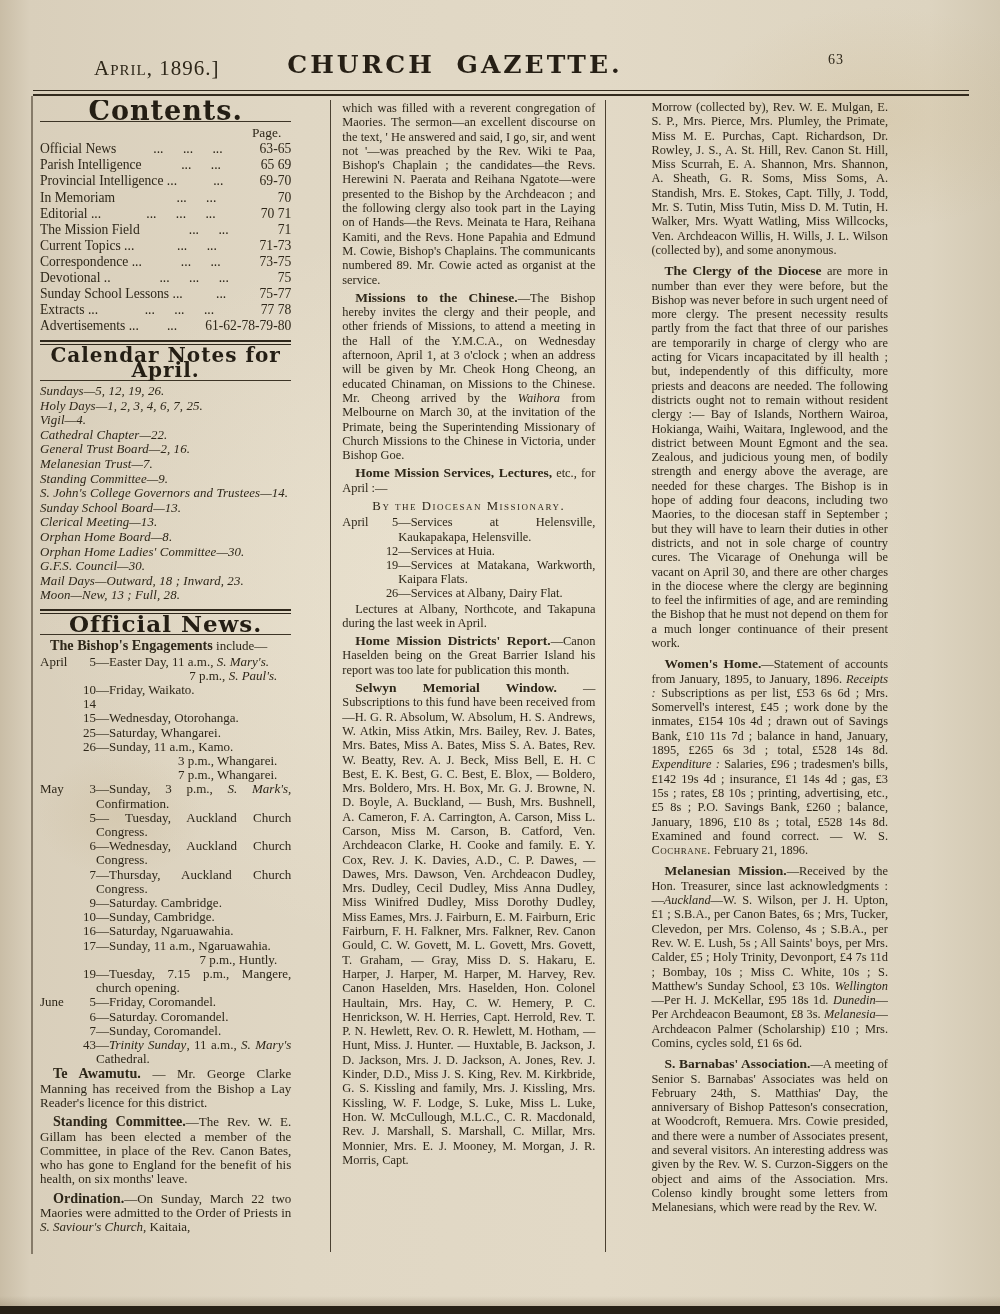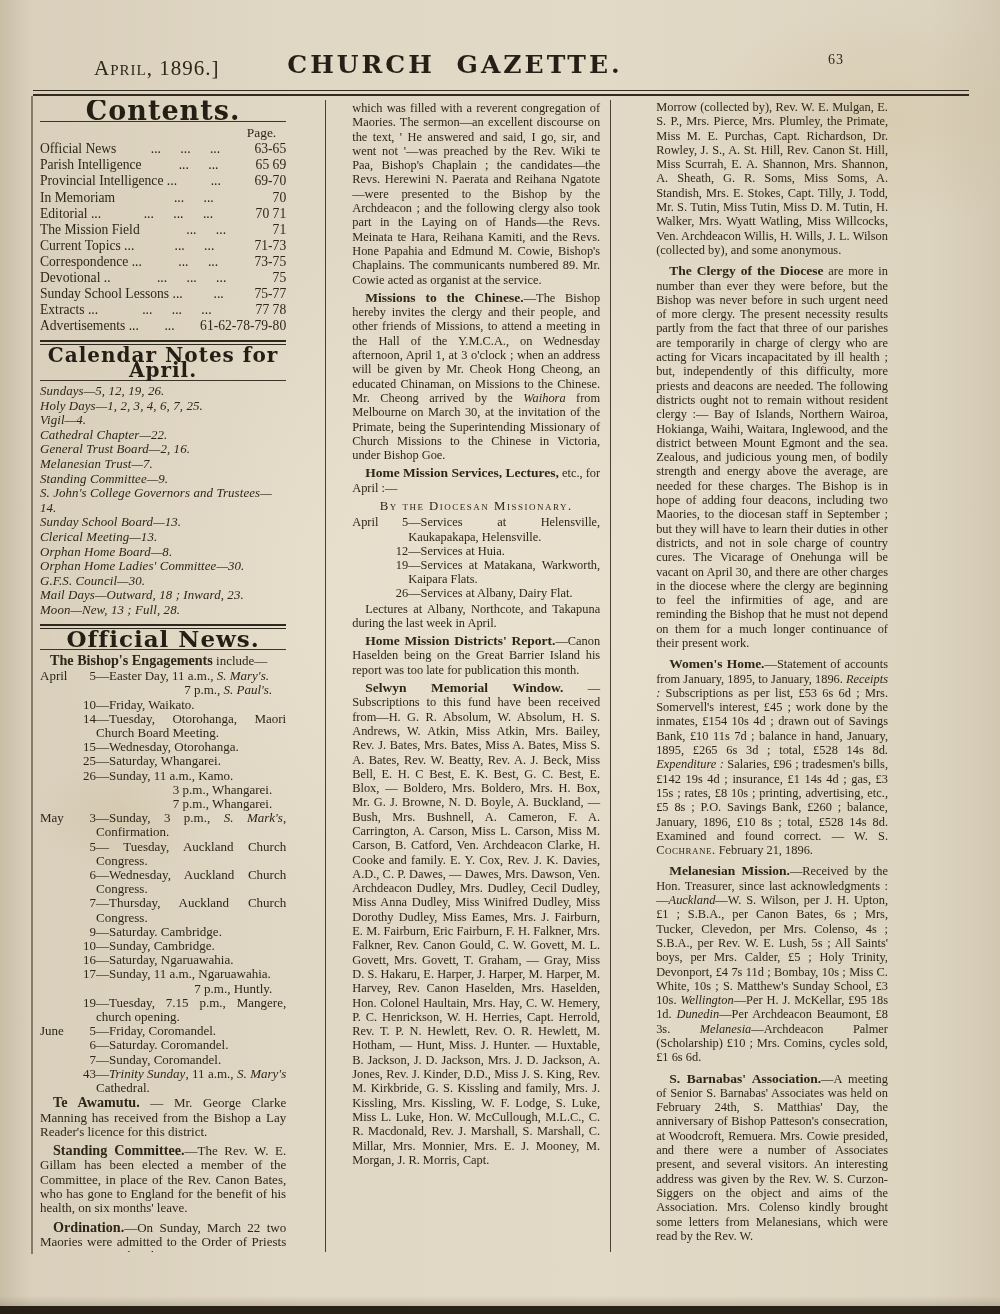--- a/index.html
+++ b/index.html
@@ -26,21 +26,21 @@
     font-family:"DejaVu Serif",serif;color:#261f15;}
   .mh-page{position:absolute;left:828px;top:4px;font-size:14px;letter-spacing:1px;}
   .masthead-rule{margin:2px 0 0 33px;width:936px;height:3px;
     border-top:1px solid #332b1e;border-bottom:2px solid #332b1e;}
 
   
   .columns{display:flex;margin:4px 0 0 40px;width:848px;height:1152px;overflow:hidden;gap:34px;}
   .col{text-align:justify;font-size:12.4px;line-height:14.3px;}
   .col-left{width:274px;padding-right:5px;font-size:13px;}
   .col-mid{width:276px;border-left:1px solid #4a4031;border-right:1px solid #4a4031;
-    padding:1px 10px 0 26px;}
+    padding:1px 10px 0 11px;}
   .col-right{width:258px;padding-left:11px;}
 
   
   .bl-heading{font-family:"DejaVu Serif",serif;font-weight:700;text-align:center;
     color:#241e14;letter-spacing:1px;margin:0;}
   .h-contents{font-size:27px;margin-top:4px;}
   .h-calendar{font-size:20px;margin-top:3px;}
   .h-official{font-size:23px;margin-top:3px;}
   .rule{border:0;border-top:1px solid #3c3426;margin:3px 0 3px;}
   .rule-heavy{border:0;height:2px;border-top:2.5px solid #2f281c;
@@ -197,21 +197,20 @@
         <span class="eng-text"><span class="sg-n">7 p.m., </span><span class="sg-i">S. Paul's.</span></span>
       </div>
       <div class="eng-row">
         <span class="eng-month"></span>
         <span class="eng-day">10</span>
         <span class="eng-text"><span class="sg-n">—Friday, Waikato.</span></span>
       </div>
       <div class="eng-row">
         <span class="eng-month"></span>
         <span class="eng-day">14</span>
-        <span class="eng-text"><span class="sg-n">—Tuesday, Otorohanga, Maori Church Board Meeting.</span></span>
       </div>
       <div class="eng-row">
         <span class="eng-month"></span>
         <span class="eng-day">15</span>
         <span class="eng-text"><span class="sg-n">—Wednesday, Otorohanga.</span></span>
       </div>
       <div class="eng-row">
         <span class="eng-month"></span>
         <span class="eng-day">25</span>
         <span class="eng-text"><span class="sg-n">—Saturday, Whangarei.</span></span>

